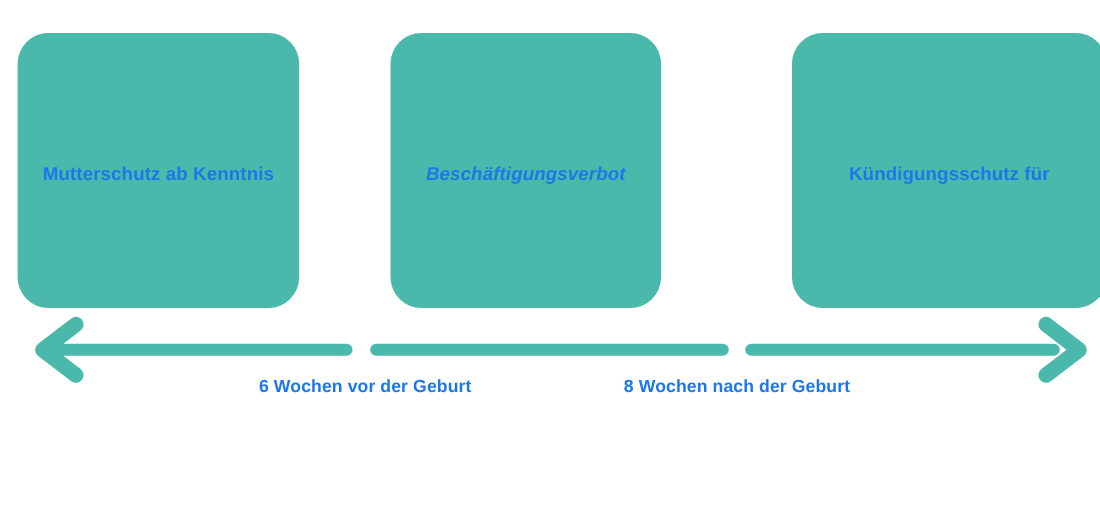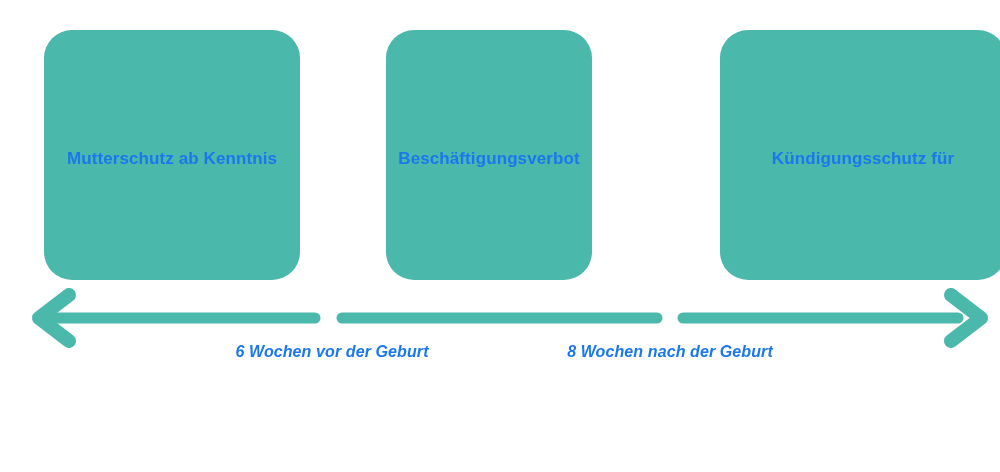--- a/index.html
+++ b/index.html
@@ -33,22 +33,22 @@
   }
   .phase-box .box-line {
     color: var(--blue);
     font-size: 17px;
     font-weight: 700;
     line-height: 22px;
     white-space: nowrap;
     text-align: center;
     letter-spacing: 0.1px;
   }
-  #box-1 { left: 44px;  width: 256px; }
-  #box-2 { left: 386px; width: 206px; }
+  #box-1 { left: 16px;  width: 256px; }
+  #box-2 { left: 355px; width: 246px; font-style: italic; }
   #box-3 { left: 720px; width: 286px; }
 
   .timeline-svg {
     position: absolute;
     left: 0; top: 0;
     width: 1000px; height: 472px;
     pointer-events: none;
   }
   .arrow-stroke {
     stroke: var(--teal);
@@ -56,21 +56,20 @@
   }
   .timeline-label {
     position: absolute;
     top: 343px;
     transform: translateX(-50%);
     color: var(--blue);
     font-size: 16px;
     font-weight: 700;
     white-space: nowrap;
     letter-spacing: 0.1px;
-    font-style: italic;
   }
   #timeline-label-1 { left: 332px; }
   #timeline-label-2 { left: 670px; }
 </style>
 </head>
 <body>
 
 <div class="canvas">
 
   <div class="phase-box" id="box-1">

